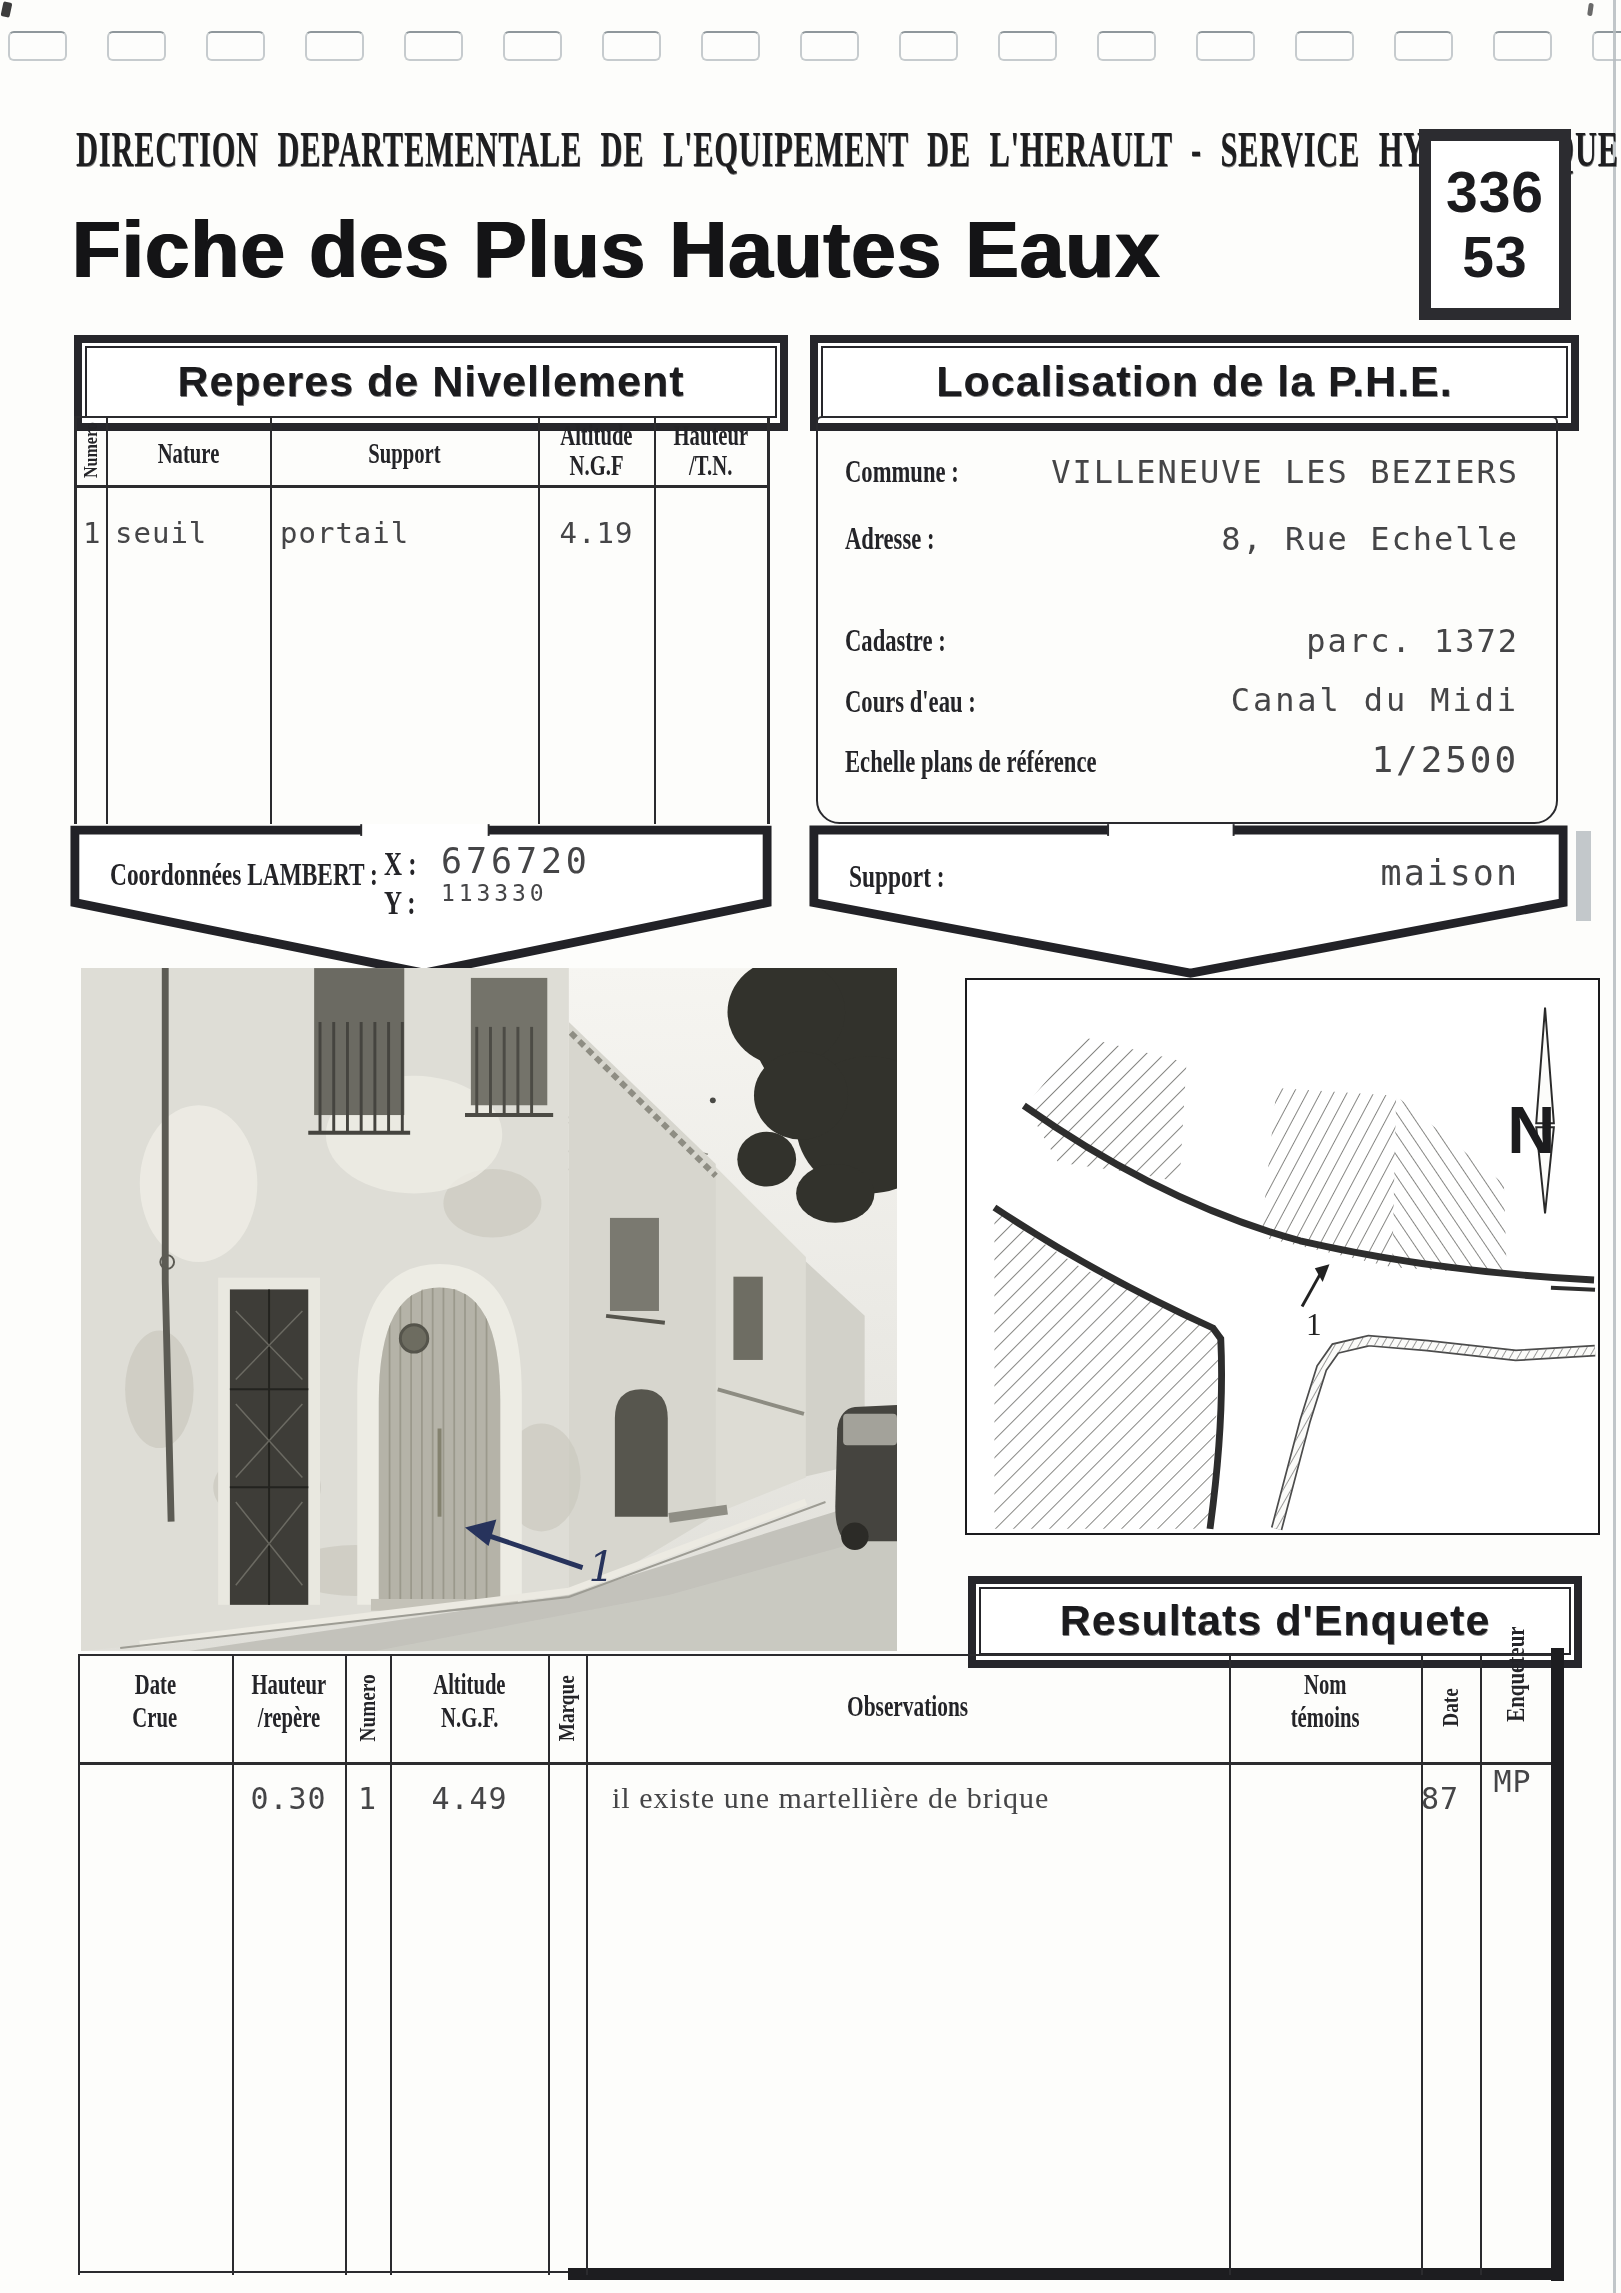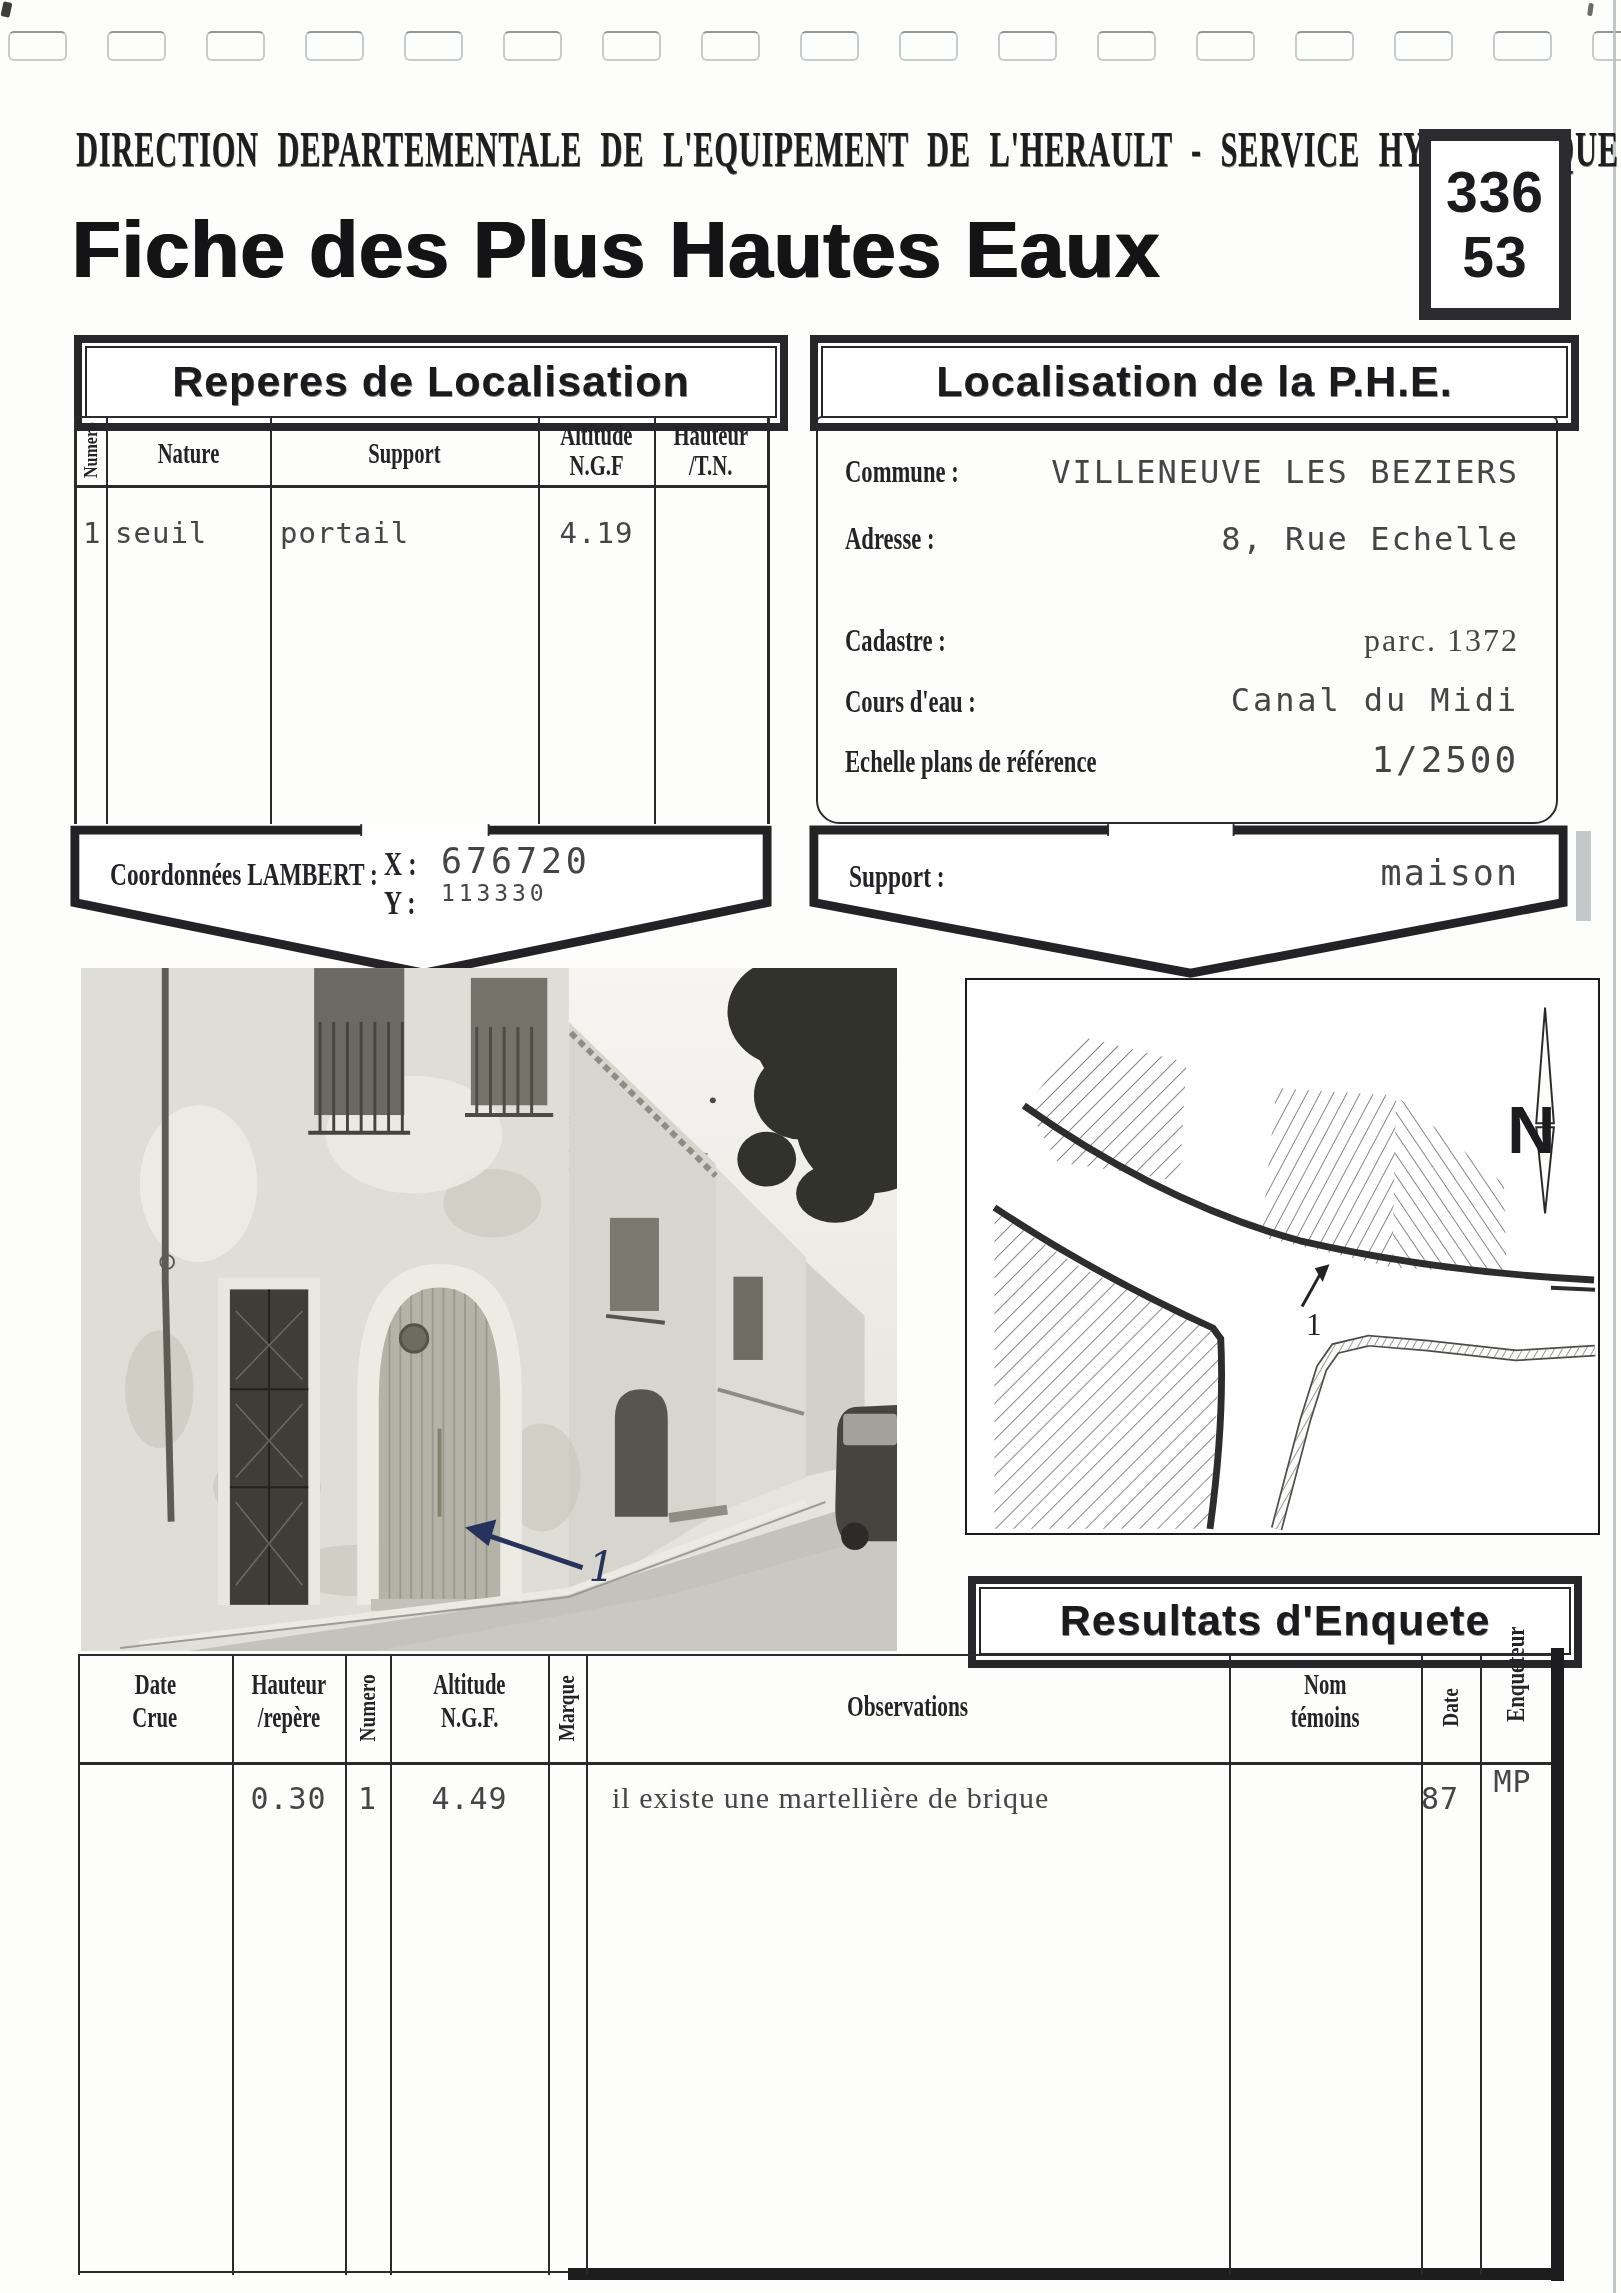--- a/index.html
+++ b/index.html
@@ -73,21 +73,21 @@
   <div class="abs sans-head big-title" style="left:71px;top:204px;">Fiche des Plus Hautes Eaux</div>
 
   <div class="abs" style="left:1419px;top:129px;width:128px;height:167px;border:12.7px solid #2c2c30;background:#fff;
               display:flex;flex-direction:column;align-items:center;justify-content:center;">
     <div class="sans-head" style="font-size:57px;line-height:65px;">336</div>
     <div class="sans-head" style="font-size:57px;line-height:65px;">53</div>
   </div>
 
   <div class="abs dbox" style="left:74px;top:335px;width:698px;height:80px;">
     <div class="dbox-inner">
-        <span class="sans-head panel-title ink">Reperes de Localisation</span>
+        <span class="sans-head panel-title ink">Reperes de Nivellement</span>
       </div>
   </div>
 
   <div class="abs" style="left:74px;top:416px;width:696px;height:408px;">
     <div class="hline" style="top:0;"></div>
     <div class="hline" style="top:69px;height:2.9px;"></div>
     <div class="vline" style="left:0;width:2.9px;"></div>
     <div class="vline" style="left:32px;"></div>
     <div class="vline" style="left:196px;"></div>
     <div class="vline" style="left:464px;"></div>
@@ -126,21 +126,21 @@
 
   <div class="abs" style="left:816px;top:416px;width:742px;height:408px;border:2.9px solid #2a2a2e;
        border-radius:5.9px 5.9px 23.5px 23.5px;box-sizing:border-box;">
     <div class="abs cs" style="left:27.4px;top:37px;font-size:29px;"><span class="csx">Commune :</span></div>
     <div class="abs cad" style="right:37px;top:35px;font-size:32px;letter-spacing:2px;">VILLENEUVE LES BEZIERS</div>
 
     <div class="abs cs" style="left:27.4px;top:104px;font-size:29px;"><span class="csx">Adresse :</span></div>
     <div class="abs cad" style="right:37px;top:102px;font-size:32px;letter-spacing:2px;">8, Rue Echelle</div>
 
     <div class="abs cs" style="left:27.4px;top:206px;font-size:29px;"><span class="csx">Cadastre :</span></div>
-    <div class="abs cad" style="right:37px;top:204px;font-size:32px;letter-spacing:2px;font-family:Liberation Serif, serif;">parc. 1372</div>
+    <div class="abs cad" style="right:37px;top:204px;font-size:32px;letter-spacing:2px;">parc. 1372</div>
 
     <div class="abs cs" style="left:27.4px;top:267px;font-size:29px;"><span class="csx">Cours d'eau :</span></div>
     <div class="abs cad" style="right:37px;top:263px;font-size:32px;letter-spacing:2.9px;">Canal du Midi</div>
 
     <div class="abs cs" style="left:27.4px;top:327px;font-size:29px;"><span class="csx">Echelle plans de référence</span></div>
     <div class="abs cad" style="right:37px;top:321px;font-size:36px;letter-spacing:2.9px;">1/2500</div>
   </div>
 
   <svg class="abs" style="left:69px;top:824px;" width="704" height="167" viewBox="0 0 718 170">
     <polygon points="6,6 712,6 712,80 362,152 6,80" fill="#ffffff" stroke="#222227" stroke-width="9"></polygon>

